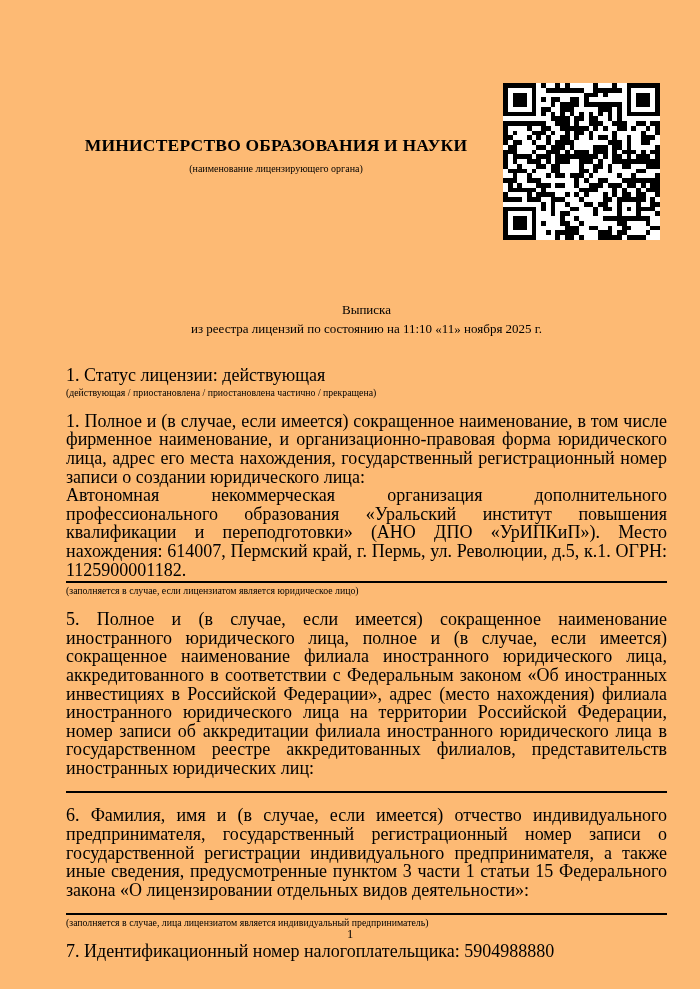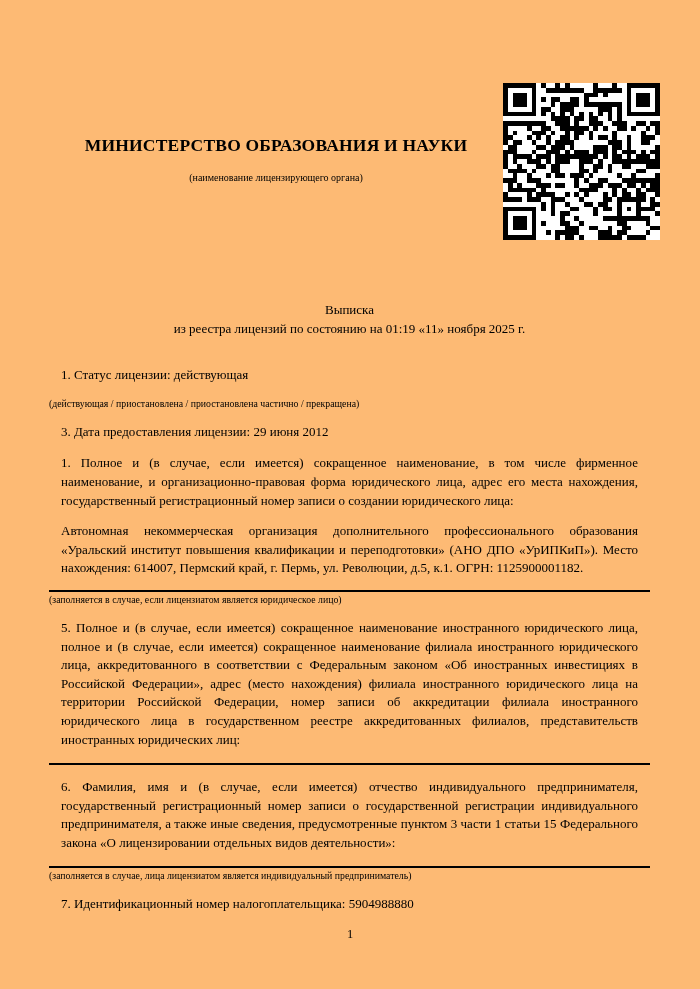--- a/index.html
+++ b/index.html
@@ -26,52 +26,52 @@
   }
   .ministry-line {
     font-size: 17.5px;
     font-weight: bold;
     line-height: 28px;
     letter-spacing: 0.2px;
   }
   .ministry-caption {
     font-size: 10px;
     line-height: 13px;
-    margin-top: 12px;
+    margin-top: 3px;
     font-weight: normal;
   }
   .qr-box {
     position: absolute;
     left: 503px;
     top: 83px;
     width: 157px;
     height: 157px;
   }
   .qr-box svg { width: 100%; height: 100%; display: block; }
 
   
   .content {
     position: absolute;
-    left: 49px;
+    left: 66px;
     top: 301px;
     width: 601px;
   }
   .doc-title {
     text-align: center;
     font-size: 13px;
     line-height: 18.6px;
     margin-bottom: 28px;
   }
   .item {
     margin-bottom: 13px;
   }
   .item-para {
-    font-size: 13px;
+    font-size: 18px;
     line-height: 18.6px;
-    margin: 12px;
+    margin: 0;
   }
   .item-para.justify {
     text-align: justify;
     text-justify: inter-word;
   }
   .fill-rule {
     border: none;
     border-top: 2px solid #000000;
     margin: 2px 0 1px 0;
     height: 0;
@@ -659,29 +659,26 @@
         <rect x="26" y="32" width="1" height="1" fill="#000000"></rect>
         <rect x="27" y="32" width="1" height="1" fill="#000000"></rect>
         <rect x="28" y="32" width="1" height="1" fill="#000000"></rect>
         <rect x="29" y="32" width="1" height="1" fill="#000000"></rect>
       </svg>
   </div>
 
   <div class="content">
     <div class="doc-title">
       <div>Выписка</div>
-      <div>из реестра лицензий по состоянию на 01:19 «11» ноября 2025 г.</div>
+      <div>из реестра лицензий по состоянию на 11:10 «11» ноября 2025 г.</div>
     </div>
     <div id="items">
         <div class="item">
           <p class="item-para">1. Статус лицензии: действующая</p>
           <div class="footnote">(действующая / приостановлена / приостановлена частично / прекращена)</div>
-        </div>
-        <div class="item">
-          <p class="item-para">3. Дата предоставления лицензии: 29 июня 2012</p>
         </div>
         <div class="item">
           <p class="item-para justify">1. Полное и (в случае, если имеется) сокращенное наименование, в том числе фирменное наименование, и организационно-правовая форма юридического лица, адрес его места нахождения, государственный регистрационный номер записи о создании юридического лица:</p>
           <p class="item-para justify">Автономная некоммерческая организация дополнительного профессионального образования «Уральский институт повышения квалификации и переподготовки» (АНО ДПО «УрИПКиП»). Место нахождения: 614007, Пермский край, г. Пермь, ул. Революции, д.5, к.1. ОГРН: 1125900001182.</p>
           <div class="fill-rule"></div>
           <div class="footnote">(заполняется в случае, если лицензиатом является юридическое лицо)</div>
         </div>
         <div class="item">
           <p class="item-para justify">5. Полное и (в случае, если имеется) сокращенное наименование иностранного юридического лица, полное и (в случае, если имеется) сокращенное наименование филиала иностранного юридического лица, аккредитованного в соответствии с Федеральным законом «Об иностранных инвестициях в Российской Федерации», адрес (место нахождения) филиала иностранного юридического лица на территории Российской Федерации, номер записи об аккредитации филиала иностранного юридического лица в государственном реестре аккредитованных филиалов, представительств иностранных юридических лиц:</p>
           <div class="fill-rule blank-value"></div>

